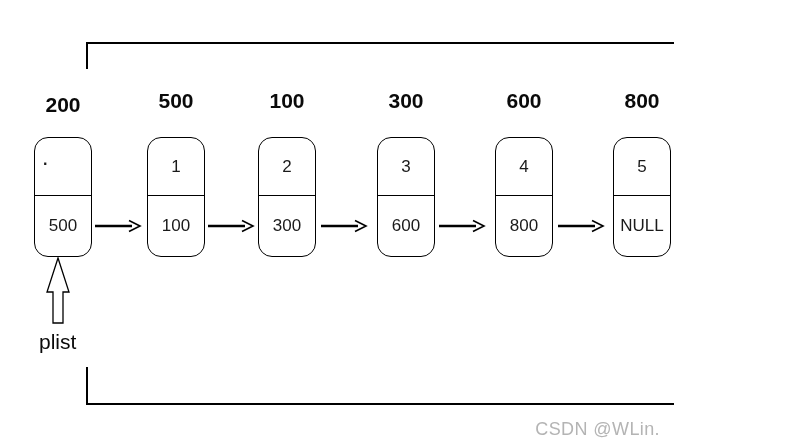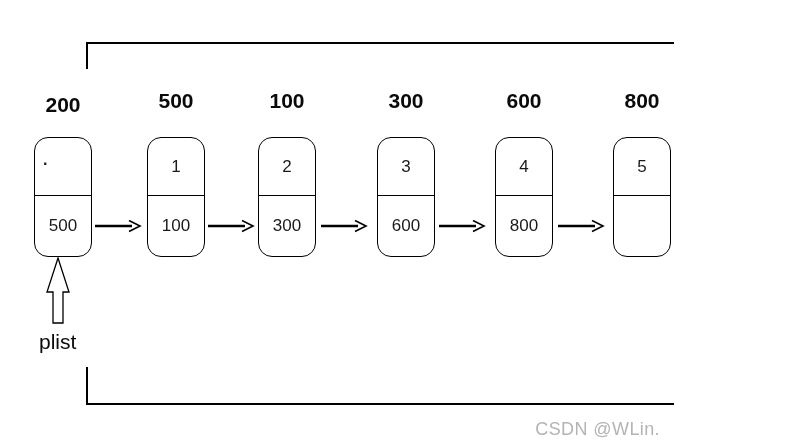--- a/index.html
+++ b/index.html
@@ -119,20 +119,23 @@
         <span>4</span>
       </div>
     <div class="cell cell-bottom">
         <span>800</span>
       </div>
   </div>
   <div class="node n5">
     <div class="cell cell-top">
         <span>5</span>
       </div>
+    <div class="cell cell-bottom">
+        <span>NULL</span>
+      </div>
   </div>
 
   <svg class="link-arrow l0" viewBox="0 0 50 16" xmlns="http://www.w3.org/2000/svg">
       <line x1="1" y1="8" x2="38" y2="8" stroke="#000" stroke-width="2.4"></line>
       <polyline points="35,2.5 46,8 35,13.5" fill="none" stroke="#000" stroke-width="1.6"></polyline>
     </svg>
   <svg class="link-arrow l1" viewBox="0 0 50 16" xmlns="http://www.w3.org/2000/svg">
       <line x1="1" y1="8" x2="38" y2="8" stroke="#000" stroke-width="2.4"></line>
       <polyline points="35,2.5 46,8 35,13.5" fill="none" stroke="#000" stroke-width="1.6"></polyline>
     </svg>

